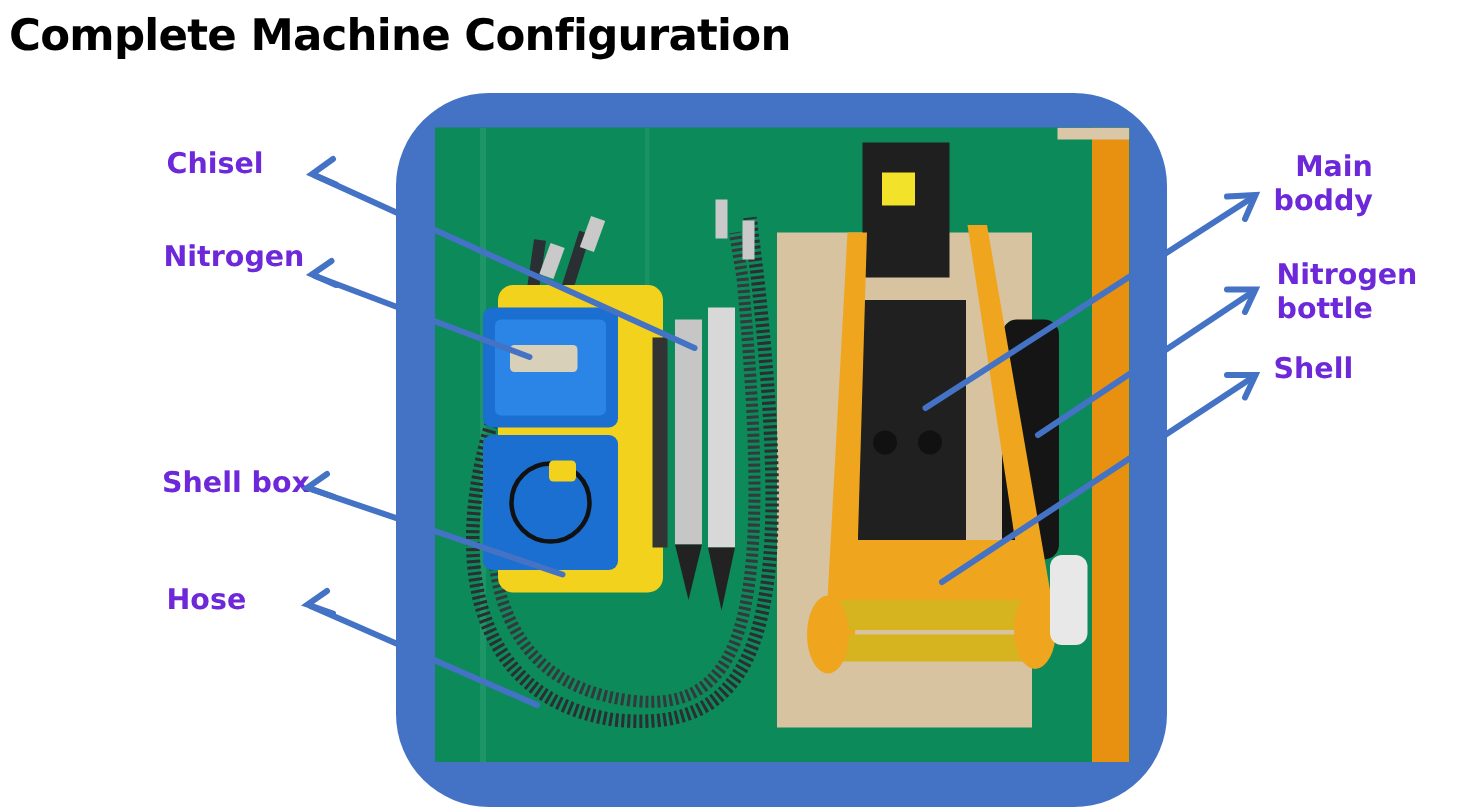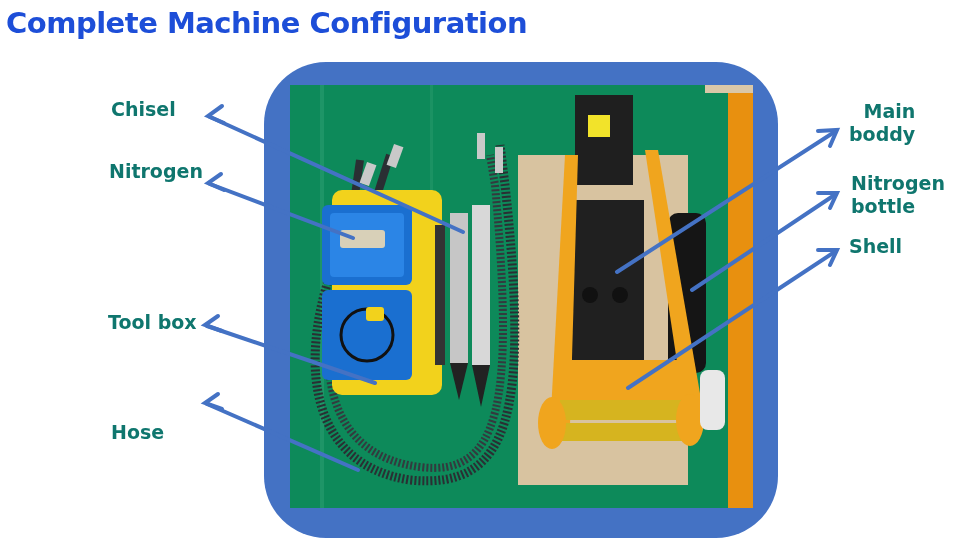--- a/index.html
+++ b/index.html
@@ -1,33 +1,33 @@
 <!DOCTYPE html>
 <html><head>
 <meta charset="utf-8">
 <style>
   html, body { margin:0; padding:0; background:#ffffff; }
   body { width:971px; height:540px; position:relative; overflow:hidden; font-family:"DejaVu Sans", sans-serif; }
-  .title { position:absolute; left:6px; top:6px; font-size:29px; font-weight:bold; color:#1d4ed8; letter-spacing:-0.5px; white-space:nowrap; }
-  .label { position:absolute; font-size:19px; font-weight:bold; color:#0f766e; line-height:23px; white-space:nowrap; }
+  .title { position:absolute; left:6px; top:6px; font-size:29px; font-weight:bold; color:#000000; letter-spacing:-0.5px; white-space:nowrap; }
+  .label { position:absolute; font-size:19px; font-weight:bold; color:#6d28d9; line-height:23px; white-space:nowrap; }
   .frame { position:absolute; left:264px; top:62px; width:514px; height:476px; background:#4472c4; border-radius:62px; }
   .photo { position:absolute; left:290px; top:85px; width:463px; height:423px; background:#0d8a5a; overflow:hidden; }
   svg.overlay { position:absolute; left:0; top:0; }
 </style>
 </head>
 <body>
 
 <div class="title">Complete Machine Configuration</div>
 
 <div class="label" style="left:111px; top:98px;">Chisel</div>
 <div class="label" style="left:109px; top:160px;">
   <div>Nitrogen</div>
 </div>
-<div class="label" style="left:108px; top:311px;">Tool box</div>
-<div class="label" style="left:111px; top:389px;margin-top:32px;">Hose</div>
+<div class="label" style="left:108px; top:311px;">Shell box</div>
+<div class="label" style="left:111px; top:389px;">Hose</div>
 
 <div class="label" style="left:849px; top:100px;text-align:right;">
   <div>Main</div>
   <div>boddy</div>
 </div>
 <div class="label" style="left:851px; top:172px;">
   <div>Nitrogen</div>
   <div>bottle</div>
 </div>
 <div class="label" style="left:849px; top:235px;">Shell</div>

